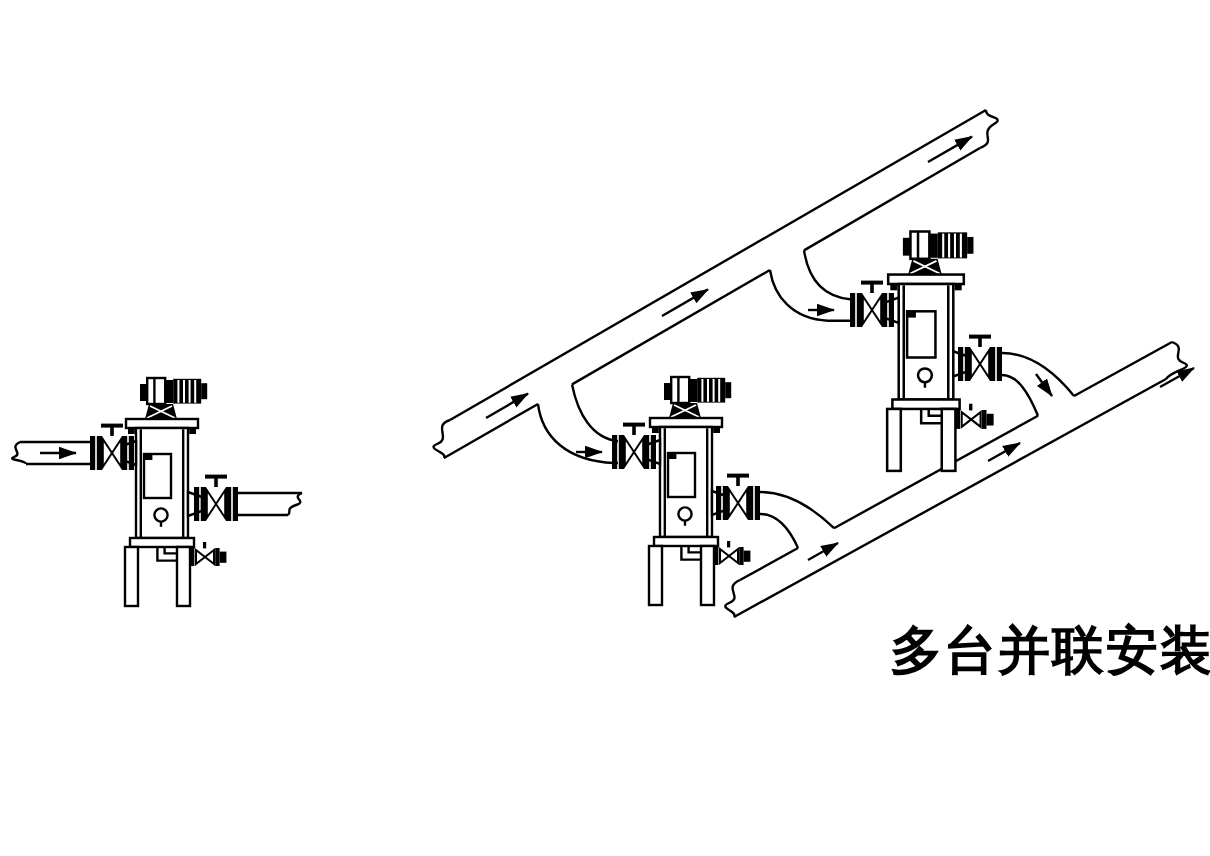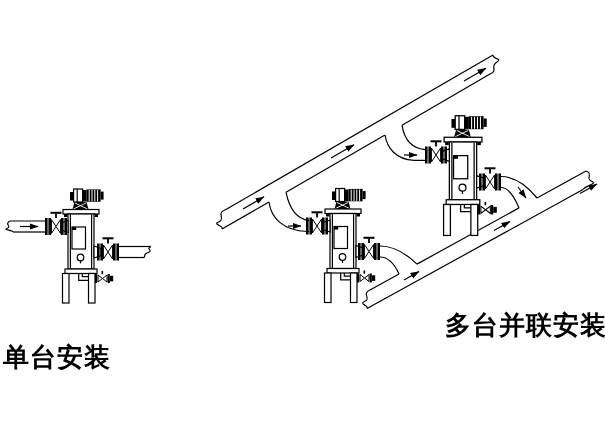--- a/index.html
+++ b/index.html
@@ -181,15 +181,14 @@
     <use href="#filterDef" transform="translate(343,213.5)"></use>
     <use href="#filterDef" transform="translate(463,142) scale(1.05)"></use>
 
     <use href="#valveDef" transform="translate(317,226)"></use>
     <use href="#valveDef" transform="translate(369,251.5)"></use>
     <use href="#valveDef" transform="translate(436,155)"></use>
     <use href="#valveDef" transform="translate(490,182)"></use>
   </g>
 </svg>
 
-  <div id="single-label" class="lbl">单台安装</div>
   <div id="parallel-label" class="lbl">多台并联安装</div>
 </div>
 
 </body></html>

